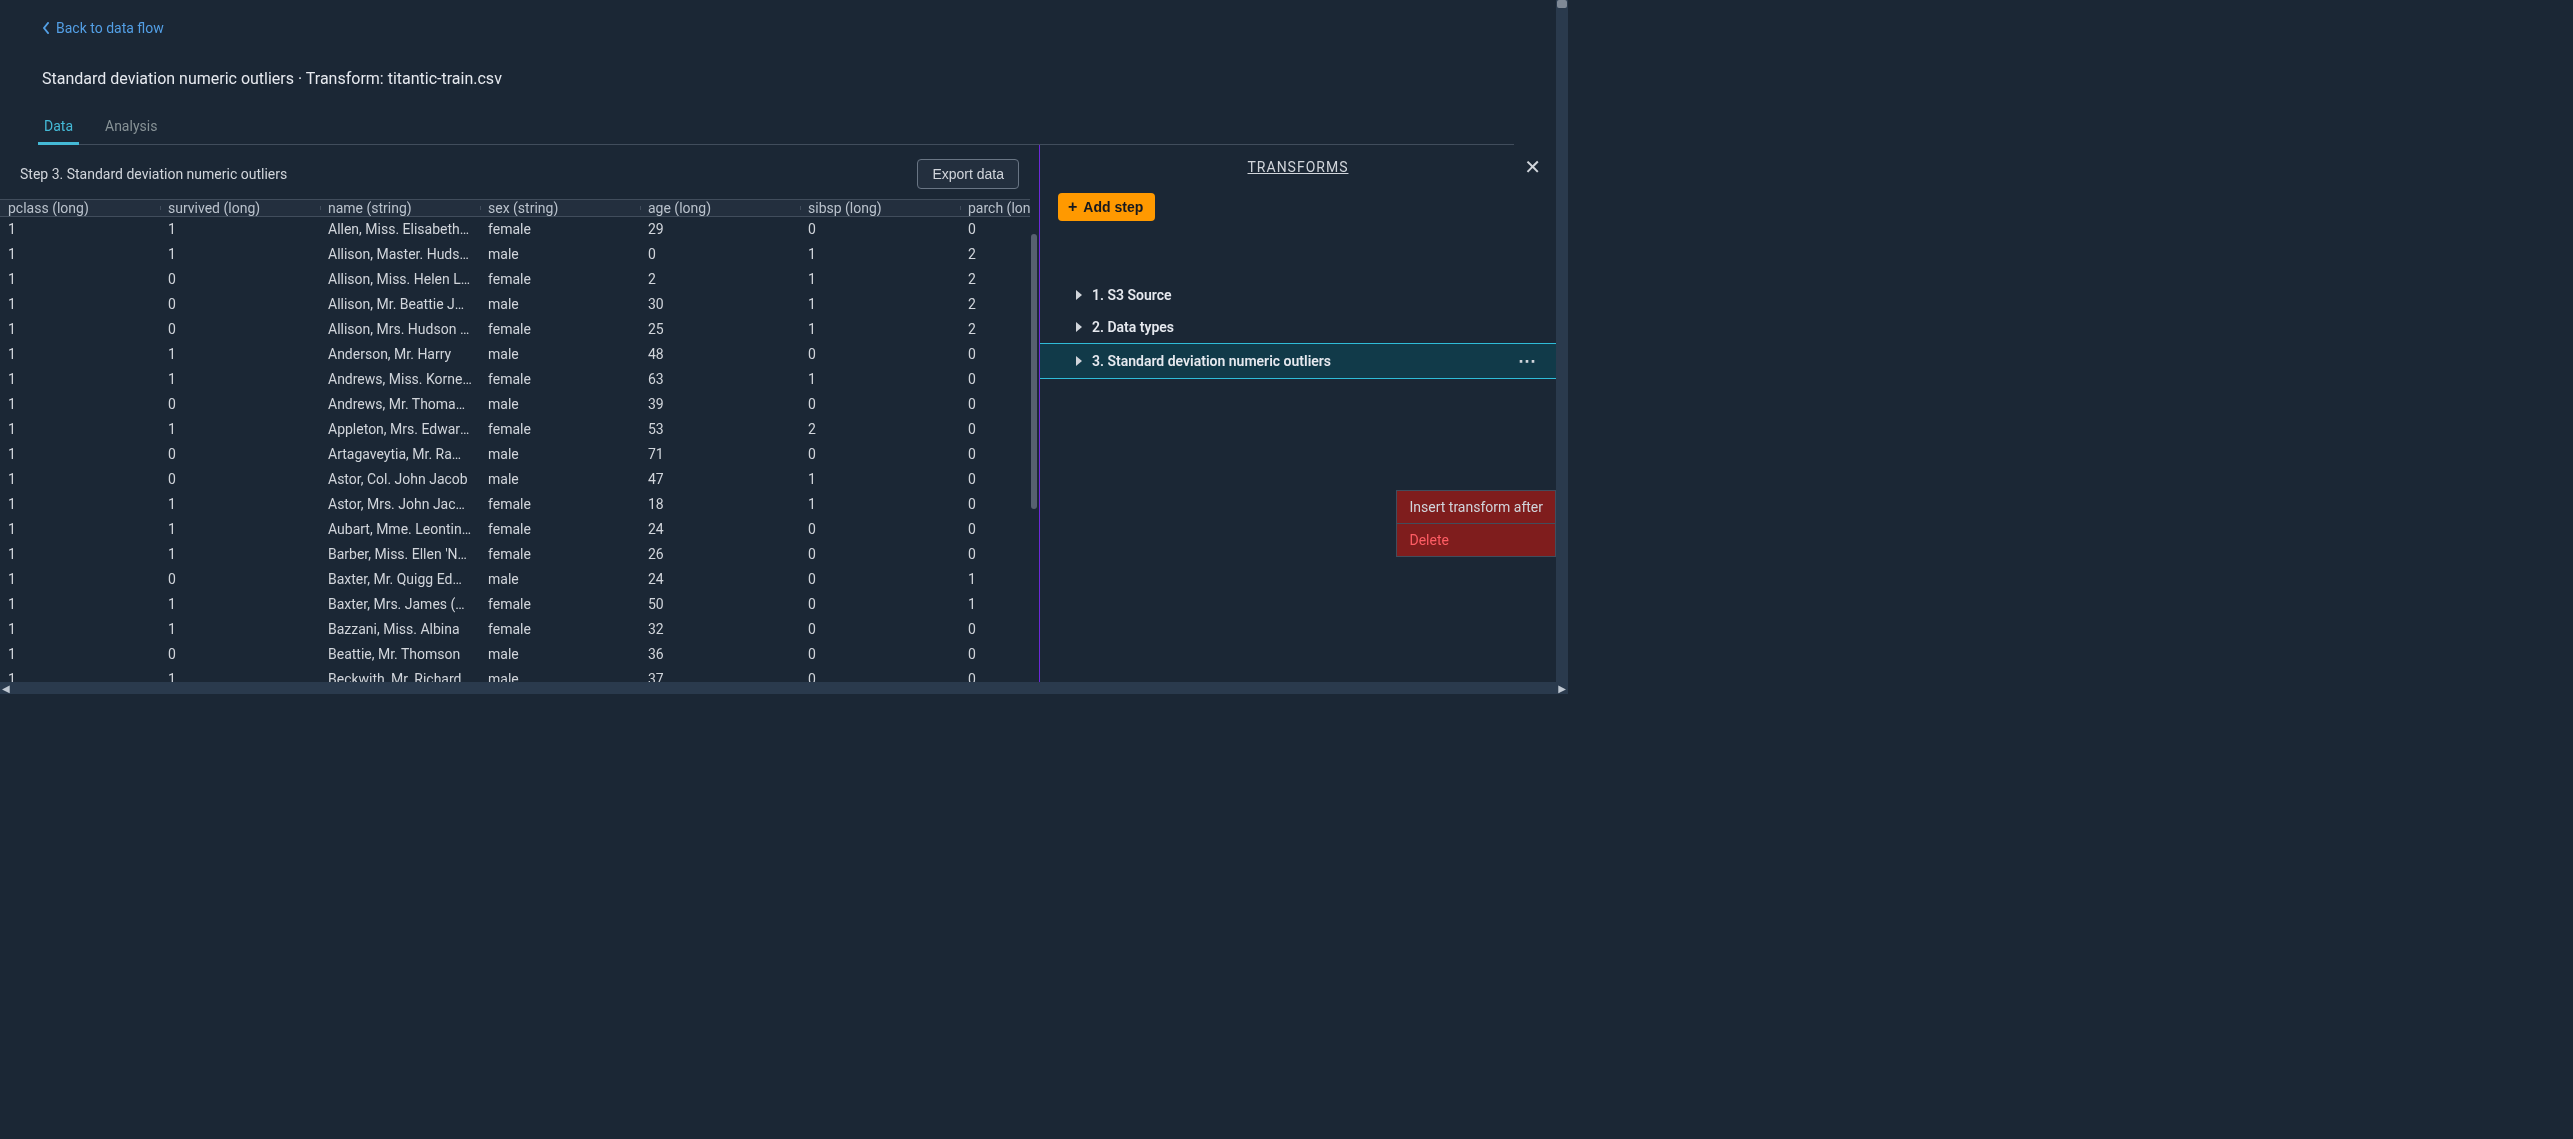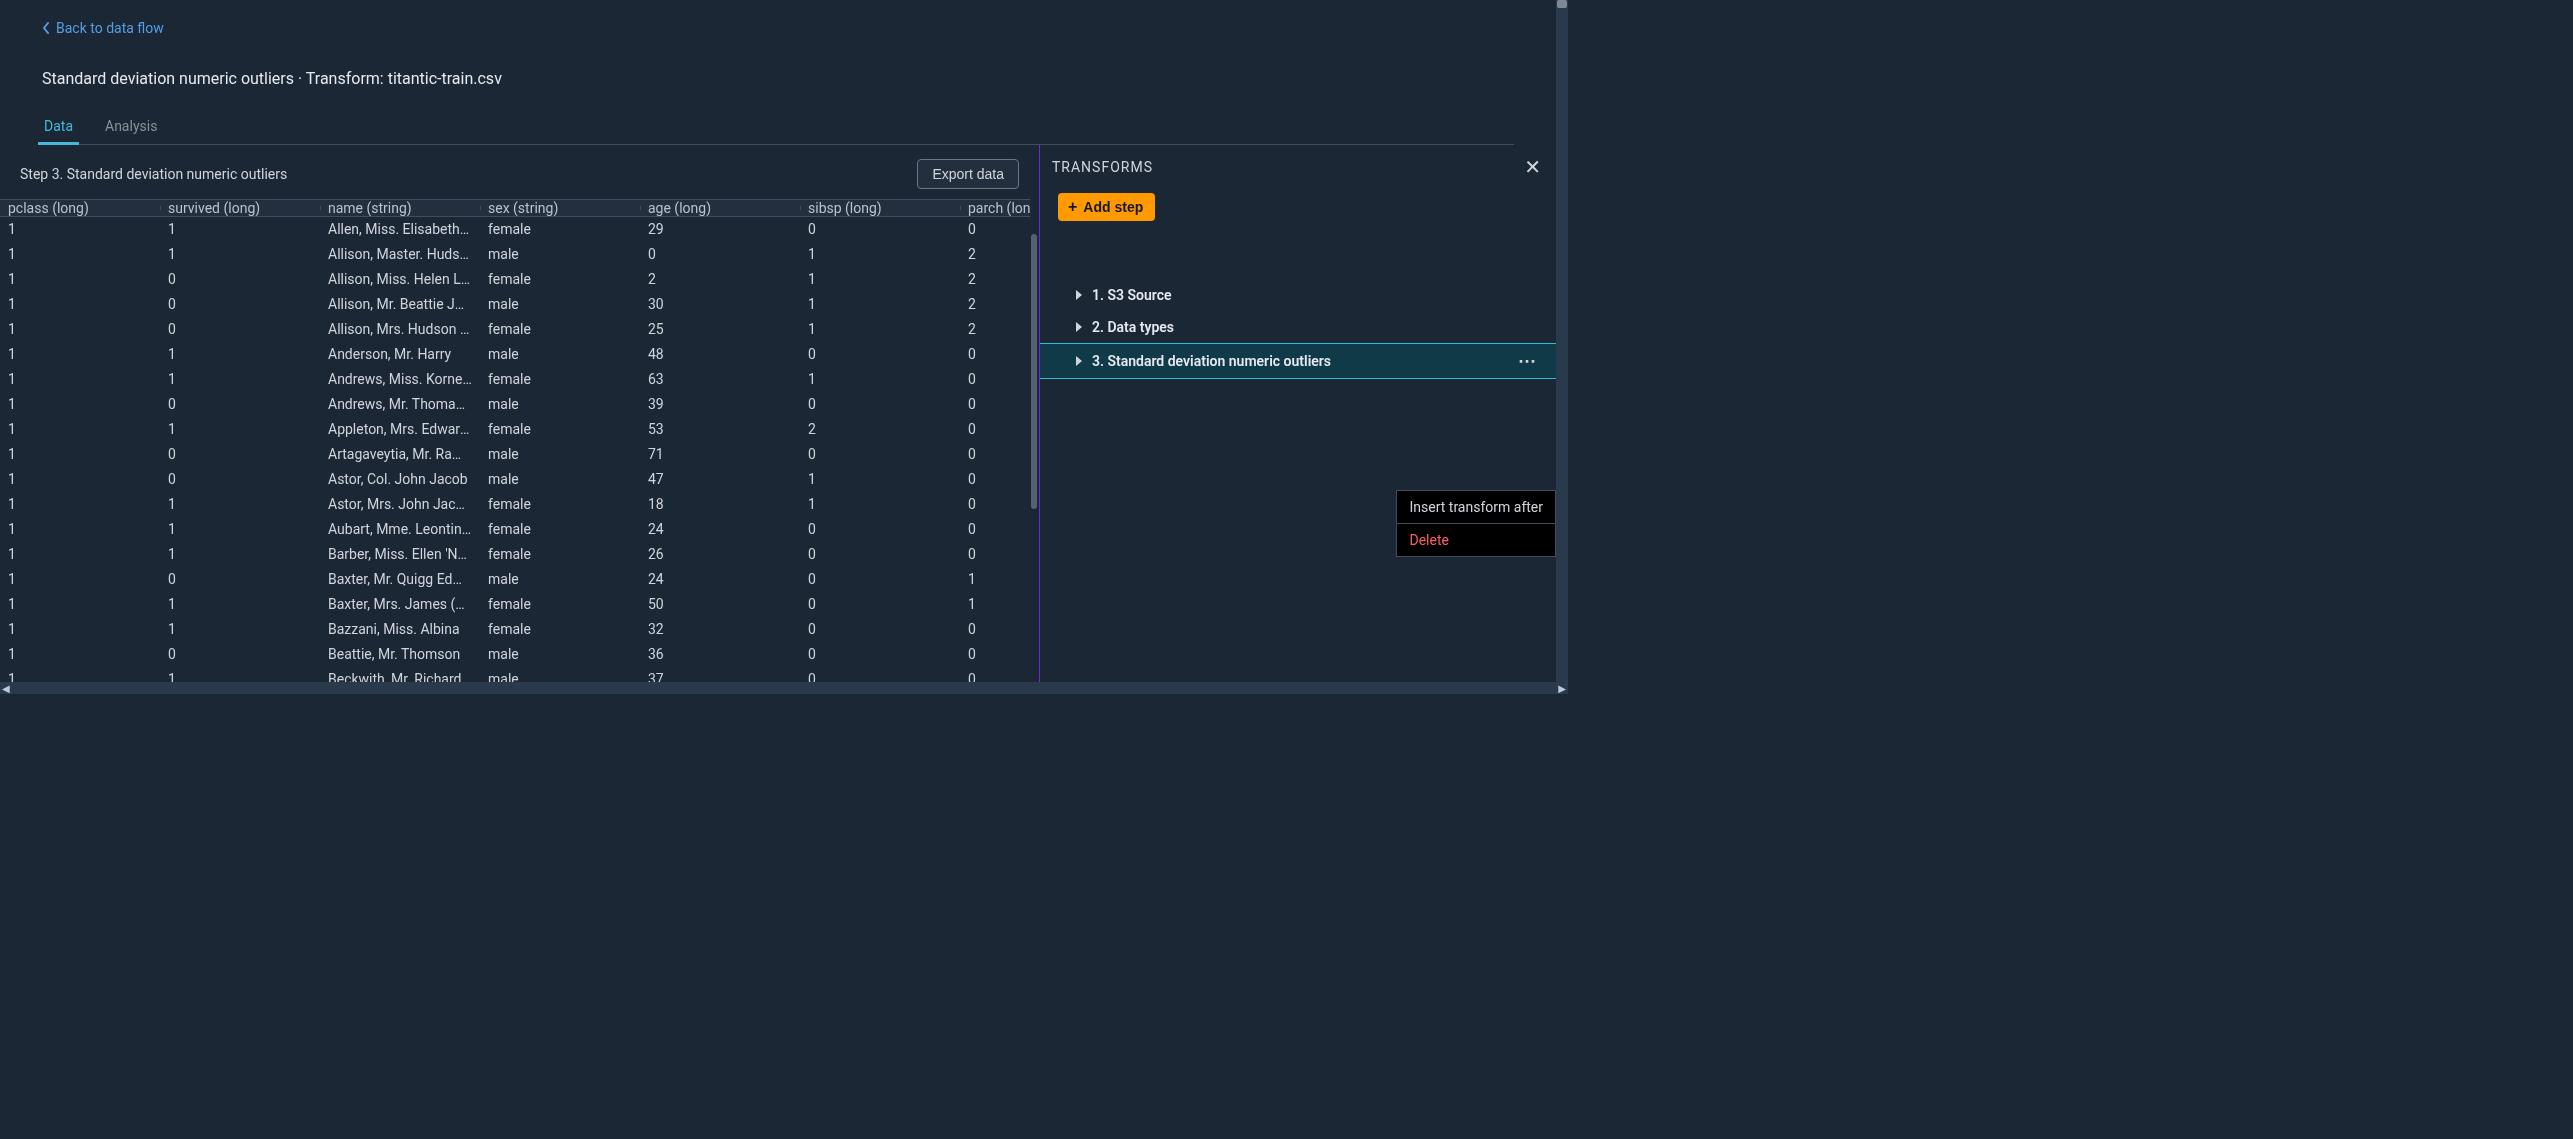--- a/index.html
+++ b/index.html
@@ -143,25 +143,26 @@
     border-radius: 3px;
   }
   
   .side-pane {
     width: 516px;
     display: flex; flex-direction: column;
     background: #1b2735;
     position: relative;
   }
   .side-header {
-    display: flex; align-items: center; 
+    display: flex; align-items: center; justify-content: center;
     padding: 14px 12px 12px 12px;
     position: relative;
     color: #d1d5db;
     letter-spacing: 1px;
+    text-decoration: underline;
   }
   .side-header .close {
     position: absolute; right: 14px; top: 10px;
     font-size: 20px; color: #d1d5db; cursor: pointer;
   }
   .add-step-btn {
     margin: 6px 0 14px 18px;
     background: #ff9900;
     color: #16191f;
     font-weight: 600;
@@ -203,21 +204,21 @@
     font-size: 18px;
     letter-spacing: 2px;
     cursor: pointer;
     font-weight: 700;
     line-height: 1;
   }
   .context-menu {
     position: absolute;
     right: 0;
     top: 345px;
-    background: #000000;
+    background: #7f1d1d;
     border: 1px solid #414d5c;
     min-width: 135px;
     z-index: 50;
   }
   .context-menu .item {
     padding: 8px 12px;
     cursor: pointer;
     color: #d1d5db;
     white-space: nowrap;
   }

